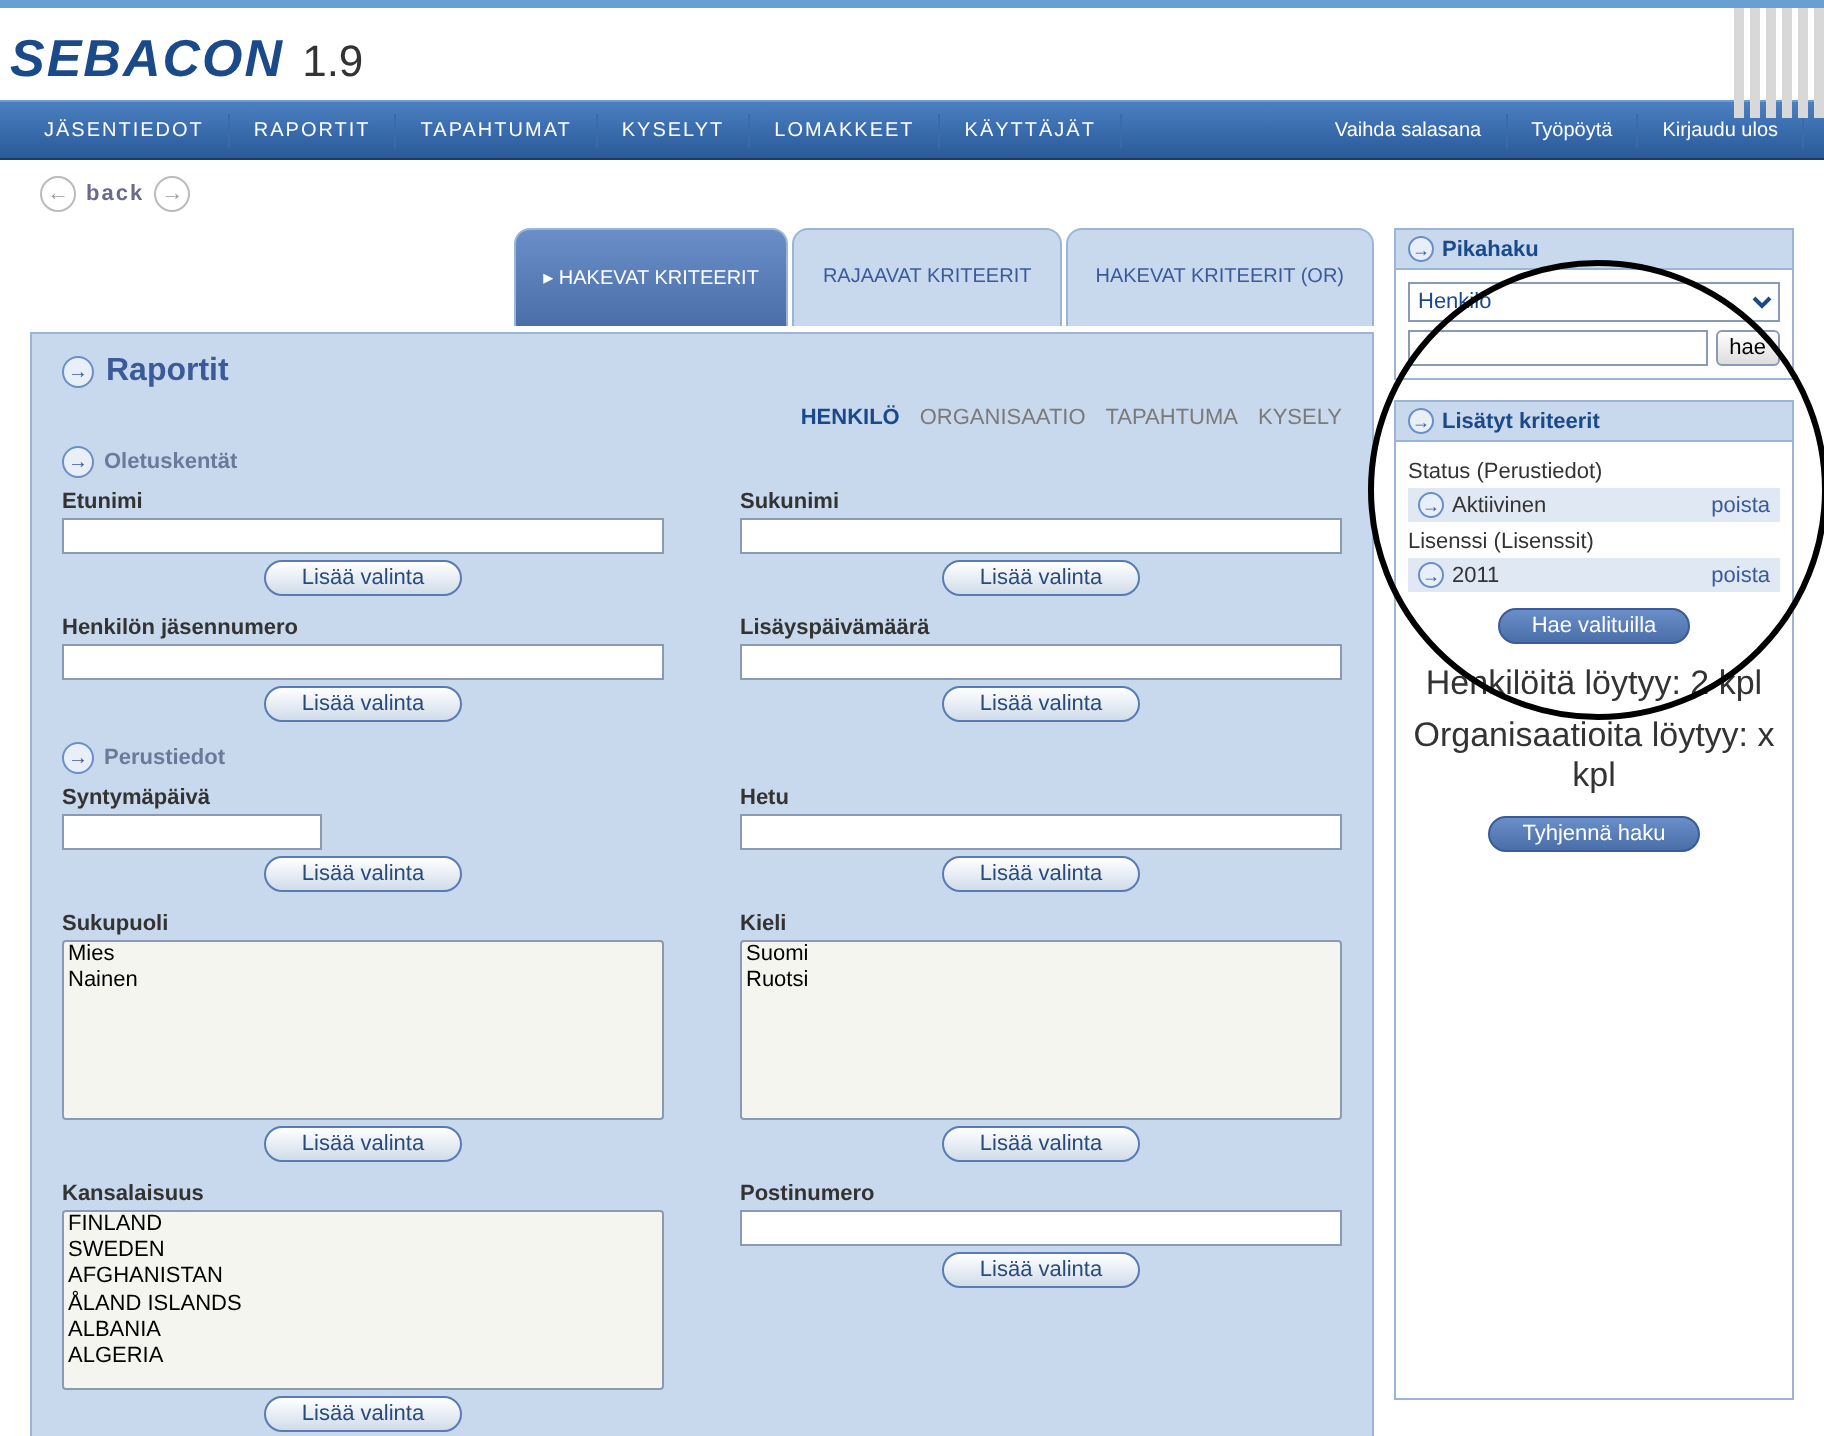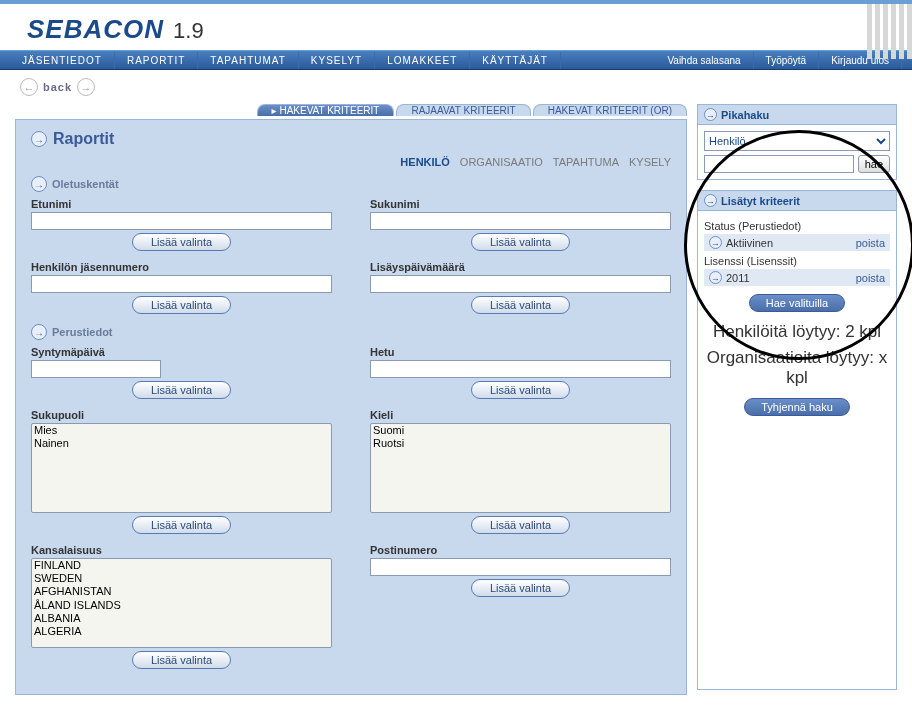--- a/index.html
+++ b/index.html
@@ -6,21 +6,21 @@
   body {
     margin: 0;
     font-family: Arial, sans-serif;
     font-size: 11px;
     background: #fff;
     color: #333;
     width: 912px;
   }
   .header {
     background: #fff;
-    padding: 10px 27px 5px;
+    padding: 10px 5px 5px;
     border-top: 4px solid #6a9fd4;
     position: relative;
   }
   .header-stripes {
     position: absolute;
     right: 0;
     top: 0;
     height: 55px;
     display: flex;
     gap: 3px;
@@ -51,21 +51,21 @@
     font-size: 12px;
     margin-left: 70px;
     margin-top: -2px;
   }
   .navbar {
     background: linear-gradient(#4a7fc0, #2a5a9a);
     display: flex;
     justify-content: space-between;
     align-items: center;
     padding: 0 10px;
-    height: 20px;
+    height: 30px;
     border-top: 1px solid #6a9fd4;
     border-bottom: 1px solid #1a3a6a;
   }
   .nav-left, .nav-right { display: flex; }
   .nav-item {
     color: #fff;
     font-size: 10px;
     padding: 3px 12px;
     border-right: 1px solid #3a6aa8;
     letter-spacing: 1px;
@@ -100,21 +100,21 @@
   .sub-tabs {
     display: flex;
     justify-content: flex-end;
     gap: 2px;
     margin-bottom: 3px;
   }
   .sub-tab {
     background: #c8d8ed;
     color: #3a5a9a;
     font-size: 10px;
-    padding: 0 14px;
+    padding: 18px 14px;
     border-radius: 8px 8px 0 0;
     border: 1px solid #9ab5d5;
     border-bottom: none;
     cursor: pointer;
   }
   .sub-tab.active {
     background: linear-gradient(#6a8fc8, #4a6fa8);
     color: #fff;
   }
   .content-panel {

